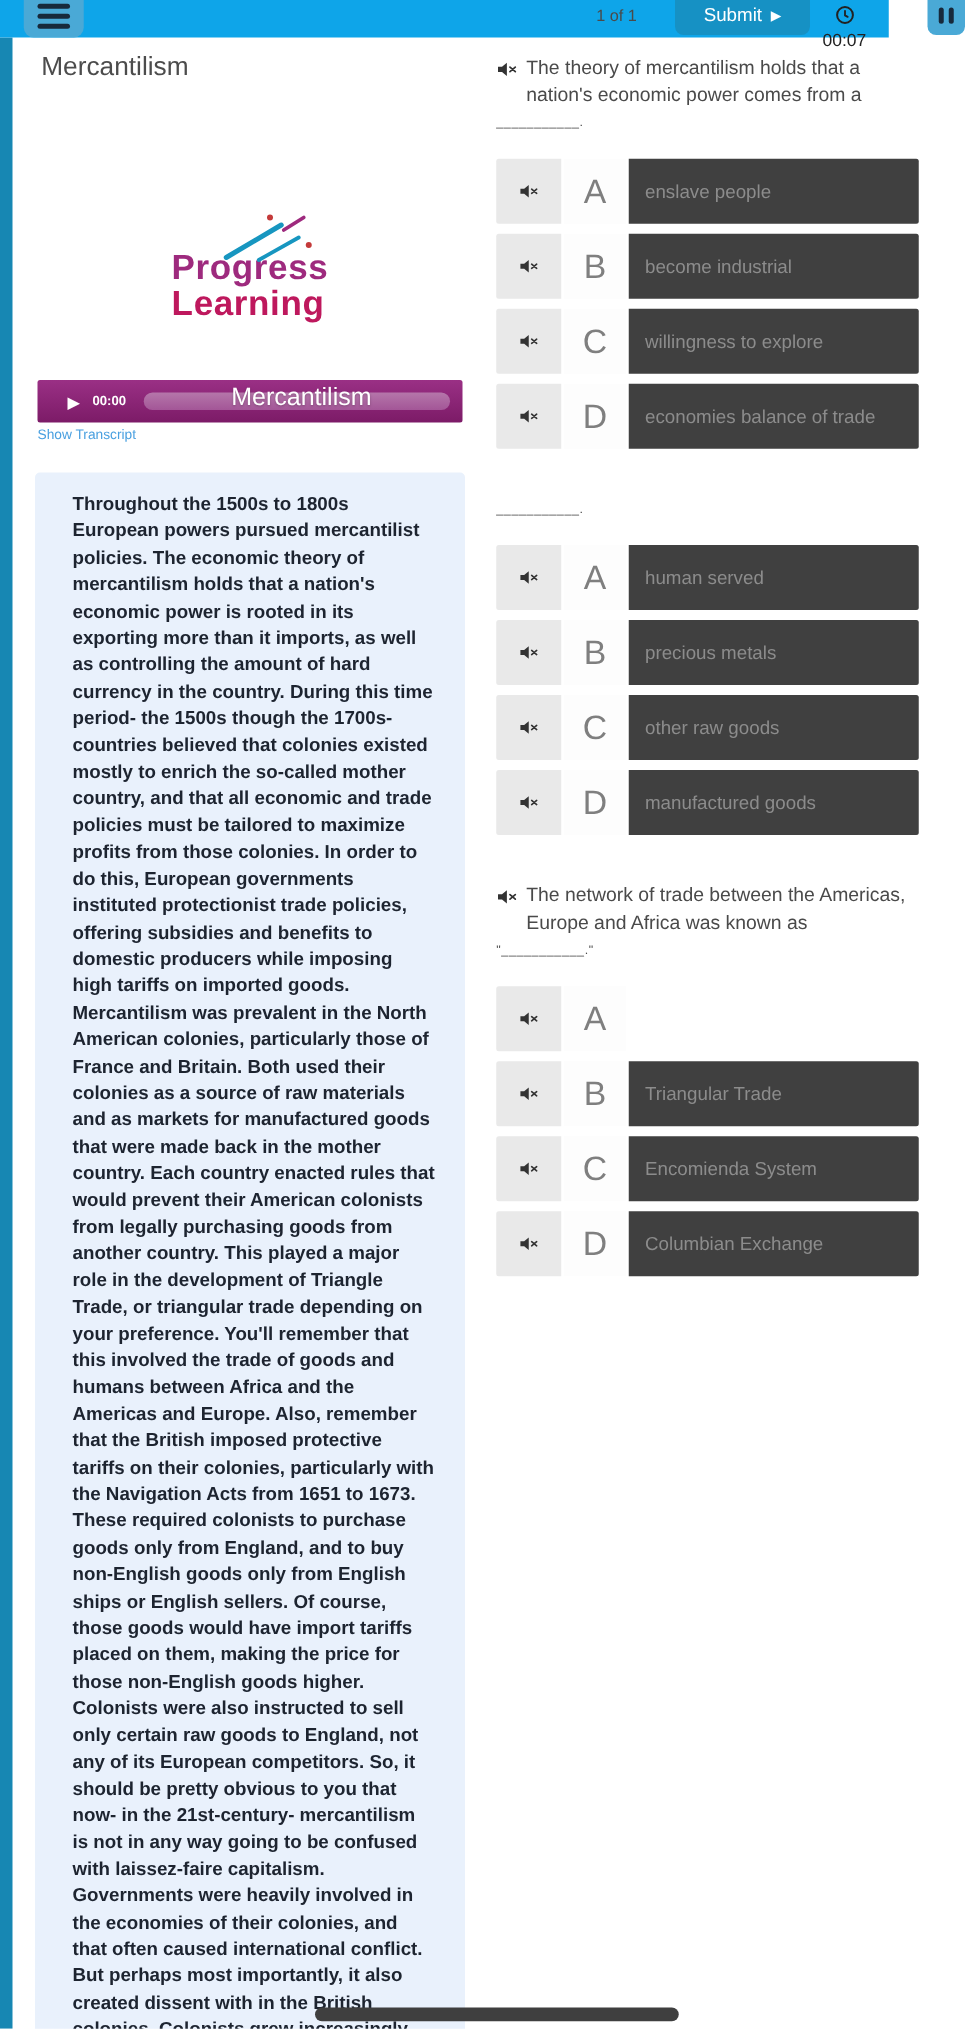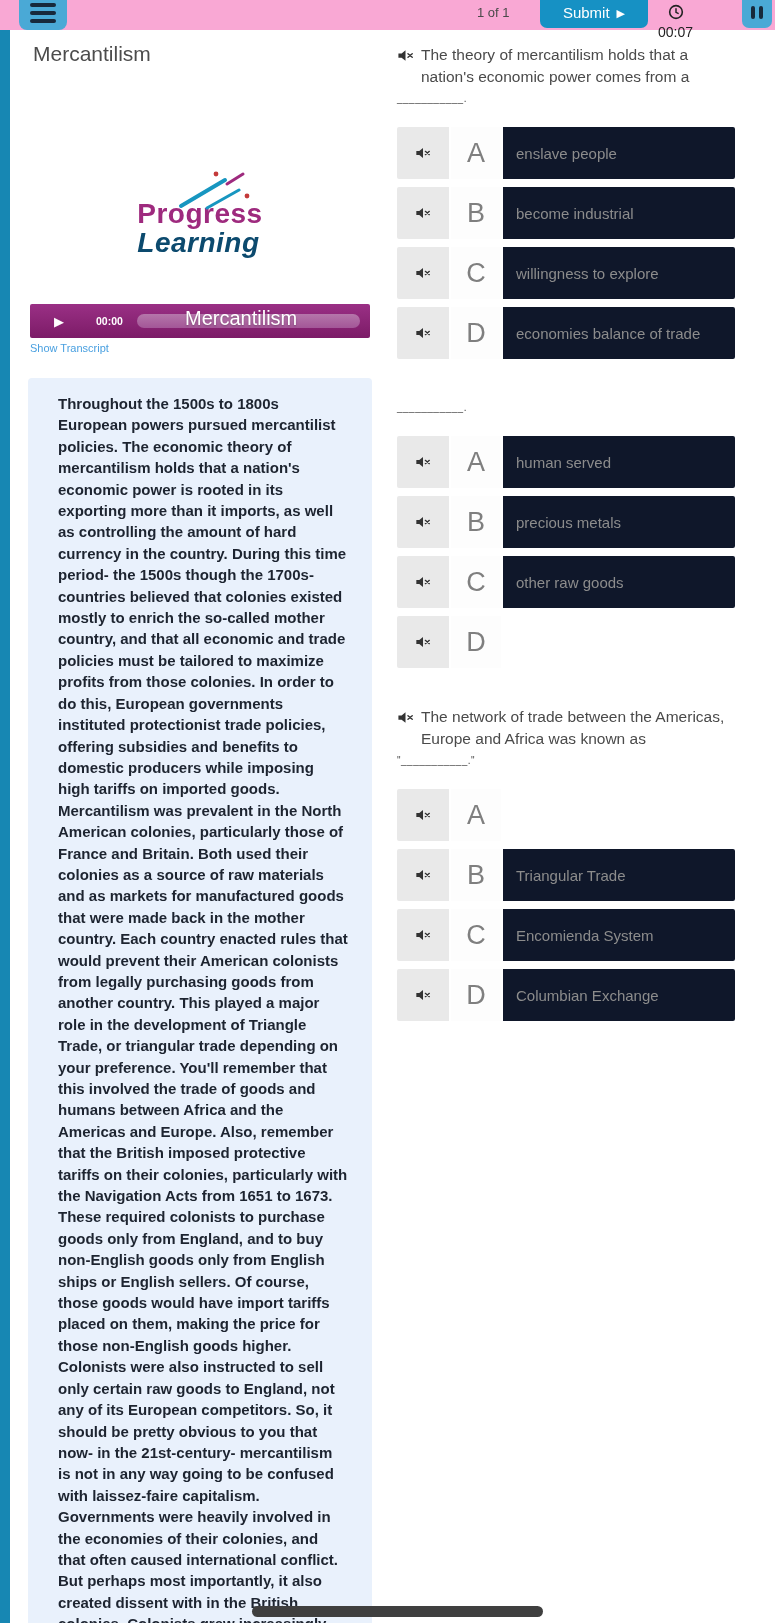--- a/index.html
+++ b/index.html
@@ -2,21 +2,21 @@
 <html><head>
 <meta charset="utf-8">
 <style>
   * { margin:0; padding:0; box-sizing:border-box; }
   html,body { width:775px; height:1623px; }
   body {
     position:relative; overflow:hidden; background:#fff;
     font-family:"Liberation Sans", sans-serif;
   }
   
-  .topbar { position:absolute; left:0; top:0; width:775px; height:30px; background:#f9a8d4; z-index:5; }
+  .topbar { position:absolute; left:0; top:0; width:711px; height:30px; background:#0ea5e9; z-index:5; }
   .hamburger { position:absolute; left:19px; top:-12px; width:48px; height:42px;
     background:#4aa9d6; border:none; border-radius:8px; cursor:pointer;
     display:flex; flex-direction:column; justify-content:flex-end; align-items:center; padding-bottom:7px; gap:4px; }
   .hamburger .bar { width:26px; height:4px; background:#17293b; border-radius:2px; }
   .page-indicator { position:absolute; left:477px; top:5px; font-size:13px; color:#4a4a4a; }
   .submit-btn { position:absolute; left:540px; top:-10px; width:108px; height:38px;
     background:#1691c4; color:#fff; border:none; border-radius:7px; cursor:pointer;
     font-family:"Liberation Sans",sans-serif; font-size:15px;
     display:flex; align-items:flex-end; justify-content:center; padding-bottom:7px; gap:7px; }
   .submit-play { font-size:11px; line-height:15px; }
@@ -28,27 +28,27 @@
   .pause-btn .pbar { width:4px; height:13px; background:#17293b; border-radius:2px; }
   
   .left-strip { position:absolute; left:0; top:30px; width:10px; height:1593px; background:#1787b3; }
   
   .left-col { position:absolute; left:28px; top:40px; width:344px; }
   .doc-title { position:absolute; left:5px; top:2px; font-size:21px; font-weight:normal; color:#4c4c4c; }
   .logo { position:absolute; left:0; top:160px; width:344px; text-align:center; }
   .logo-inner { display:inline-block; position:relative; text-align:left; }
   .logo-streaks { position:absolute; left:32px; top:-32px; }
   .logo-line1 { font-size:28px; font-weight:bold; color:#9e2a7e; line-height:28px; letter-spacing:0.5px; }
-  .logo-line2 { font-size:28px; font-weight:bold; color:#0c4a6e; line-height:29px; letter-spacing:0.5px;font-style:italic; }
+  .logo-line2 { font-size:28px; font-weight:bold; color:#be185d; line-height:29px; letter-spacing:0.5px; }
   
   .player { position:absolute; left:2px; top:264px; width:340px; height:34px;
     background:linear-gradient(#9a3085,#7c1b67); border-radius:2px;
     display:flex; align-items:center; }
   .player-play { color:#fff; font-size:13px; margin-left:24px; cursor:pointer; }
-  .player-time { color:#fff; font-size:10.5px; font-weight:bold; margin-left:32px; }
+  .player-time { color:#fff; font-size:10.5px; font-weight:bold; margin-left:10px; }
   .player-track { flex:1; height:14px; margin:0 10px 0 14px; border-radius:7px;
     background:linear-gradient(#b576aa,#a35697); cursor:pointer; }
   .player-title { position:absolute; left:155px; top:3px; color:#fff; font-size:20px;
     text-shadow:0 1px 2px rgba(0,0,0,0.25); pointer-events:none; }
   .transcript-link { position:absolute; left:2px; top:302px; font-size:11px; color:#4aa0e0;
     text-decoration:none; cursor:pointer; }
   .transcript-box { position:absolute; left:0; top:338px; width:344px; height:1290px;
     background:#e9f1fc; border-radius:4px; padding:15px 24px 0 30px; }
   .transcript-text { font-size:15px; line-height:21.4px; font-weight:bold; color:#1d2430; }
   
@@ -56,21 +56,21 @@
   .question { margin-bottom:38px; }
   .prompt-row { display:flex; gap:7px; }
   .q-mute { flex:0 0 auto; margin-top:3px; }
   .prompt-text { font-size:15.5px; line-height:22px; color:#4a4a4a; }
   .blank-line { font-size:10px; line-height:22px; color:#4a4a4a; letter-spacing:0.5px; }
   .options { margin-top:17px; }
   .opt-row { display:flex; gap:2px; height:52px; margin-bottom:8px; cursor:pointer; }
   .opt-icon { flex:0 0 52px; background:#e9e9e9; display:flex; align-items:center; justify-content:center; border-radius:2px 0 0 2px; }
   .opt-letter { flex:0 0 50px; background:#fdfdfd; display:flex; align-items:center; justify-content:center;
     font-size:27px; color:#7f7f7f; }
-  .opt-text { flex:1; background:#0f172a; display:flex; align-items:center; padding-left:13px;
+  .opt-text { flex:1; background:#404040; display:flex; align-items:center; padding-left:13px;
     font-size:15px; color:#8c8c8c; border-radius:0 2px 2px 0; }
   
   .hscroll-thumb { position:absolute; left:252px; top:1606px; width:291px; height:11px;
     background:#3f3f3f; border-radius:6px; cursor:pointer; }
 </style>
 </head>
 <body>
 
 <div class="topbar">
   <button class="hamburger">
@@ -218,20 +218,21 @@
         <div class="opt-text">other raw goods</div>
       </div>
       <div class="opt-row">
         <div class="opt-icon">
             <svg viewBox="0 0 24 24" width="16" height="16">
               <path d="M2 9v6h4.5L12 19.5V4.5L6.5 9H2z" fill="#333"></path>
               <path d="M15.5 9.5l6 5M21.5 9.5l-6 5" stroke="#333" stroke-width="2" stroke-linecap="round"></path>
             </svg>
           </div>
         <div class="opt-letter">D</div>
+        <div class="opt-text">manufactured goods</div>
       </div>
     </div>
   </div>
 
   <div class="question">
     <div class="prompt-row">
       <svg class="q-mute" viewBox="0 0 24 24" width="17" height="17">
         <path d="M2 9v6h4.5L12 19.5V4.5L6.5 9H2z" fill="#333"></path>
         <path d="M15.5 9.5l6 5M21.5 9.5l-6 5" stroke="#333" stroke-width="2" stroke-linecap="round"></path>
       </svg>

